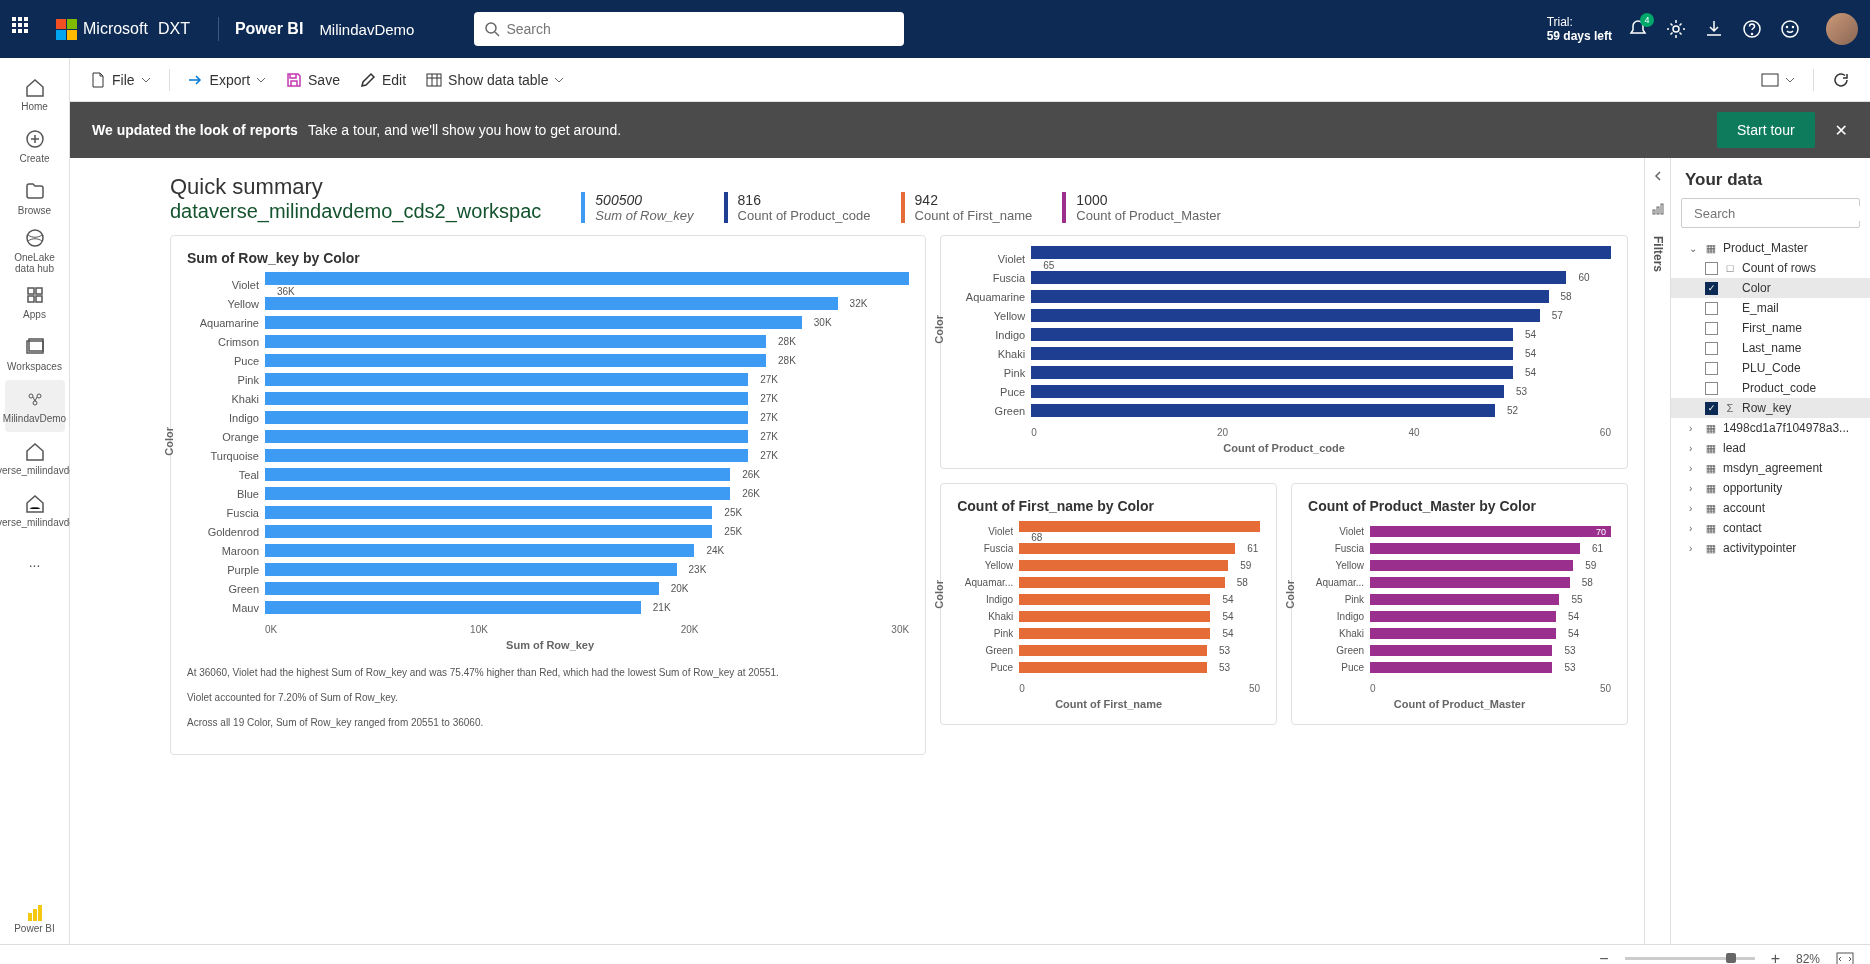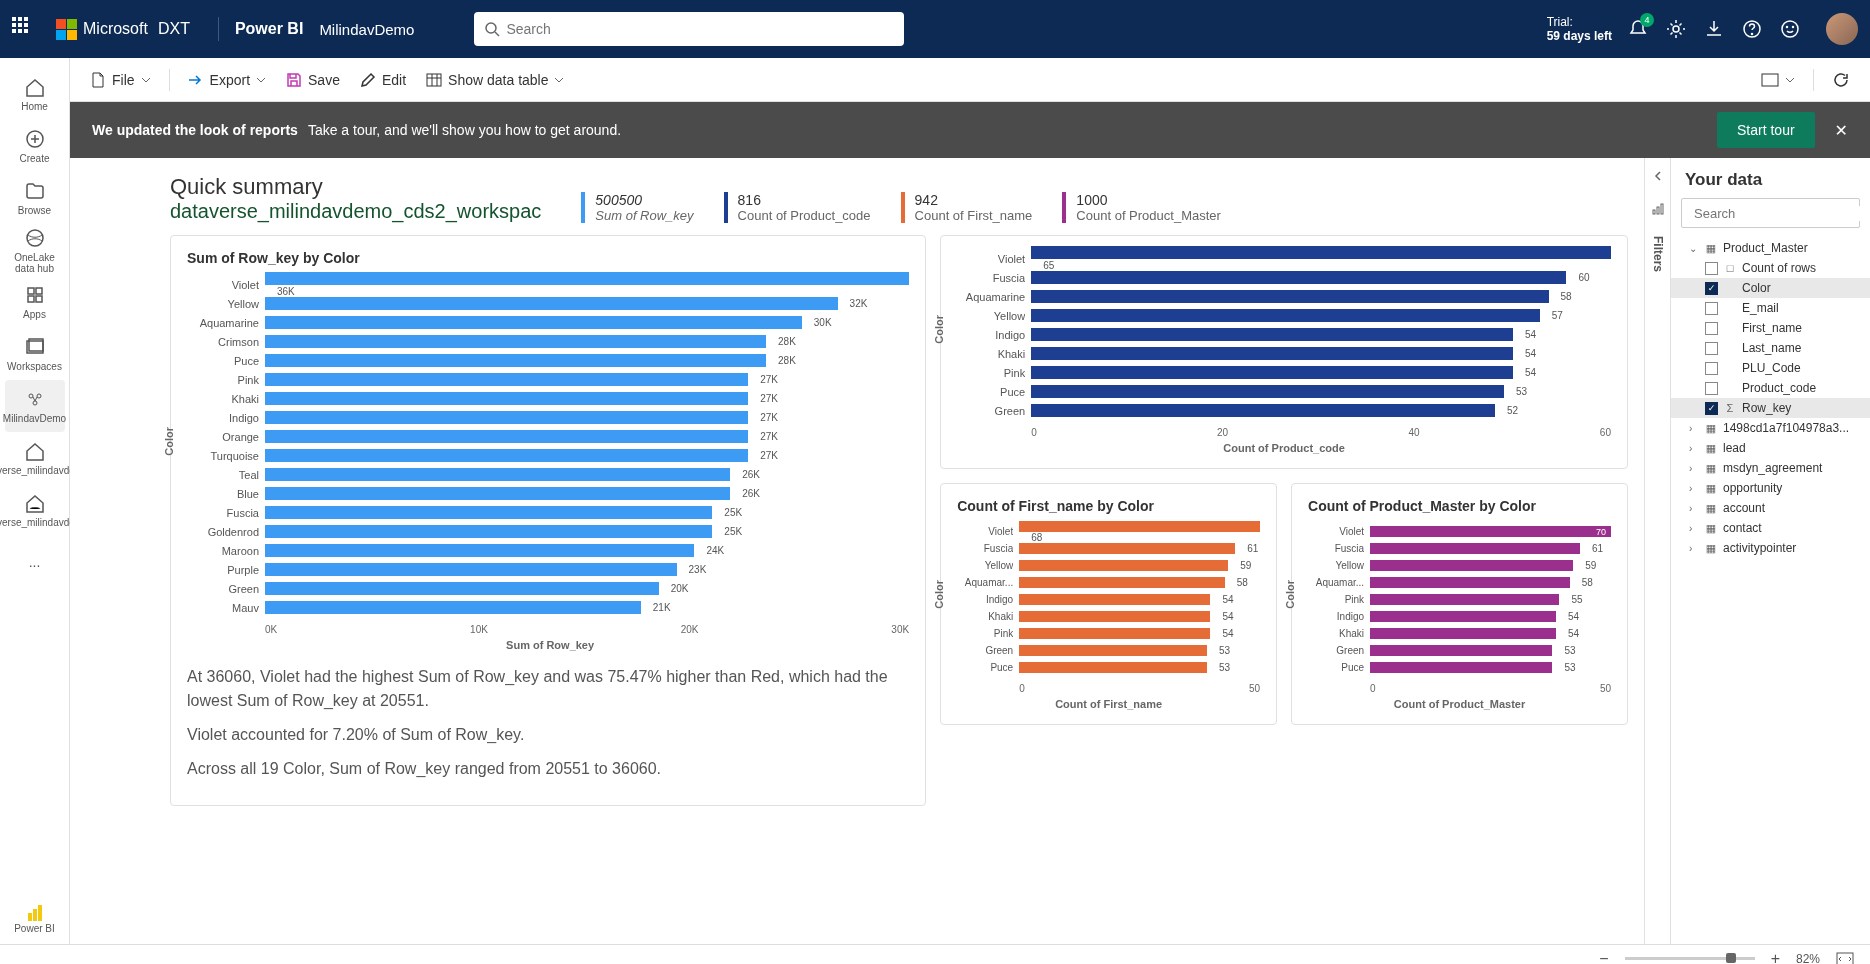--- a/index.html
+++ b/index.html
@@ -70,21 +70,21 @@
 .barrow.sm { height:15px; font-size:10px;}
 .barrow .cat { width:68px; text-align:right; color:#555; font-size:11px; white-space:nowrap; overflow:hidden; text-overflow:ellipsis;}
 .barrow.sm .cat { width:56px; font-size:10px;}
 .barrow .track { flex:1; position:relative;}
 .barrow .bar { height:13px; }
 .barrow.sm .bar { height:11px;}
 .barrow .val { font-size:10px; color:#555; margin-left:12px;}
 .xaxis { display:flex; justify-content:space-between; font-size:10px; color:#666; margin-top:6px; padding-left:74px;}
 .xaxis.sm { padding-left:62px;}
 .xlabel { text-align:center; font-size:11px; font-weight:600; color:#666; margin-top:2px;}
-.insights { font-size:16px; color:#555; line-height:1.5; margin-top:14px;}
+.insights { font-size:10px; color:#555; line-height:1.5; margin-top:14px;}
 .insights p { margin-bottom:10px;}
 
 .filters-tab { width:26px; border-left:1px solid #e0e0e0; display:flex; flex-direction:column; align-items:center; padding-top:12px; gap:20px;}
 .filters-tab .vlabel { writing-mode:vertical-rl; font-size:12px; font-weight:600; color:#555;}
 
 .datapane { width:200px; border-left:1px solid #e0e0e0; display:flex; flex-direction:column;}
 .datapane .dhead { padding:12px 14px 8px; font-size:17px; font-weight:600;}
 .datapane .dsearch { margin:0 10px 10px; border:1px solid #ccc; border-radius:2px; height:30px; display:flex; align-items:center; padding:0 8px; color:#888;}
 .datapane .dsearch input { border:none; outline:none; flex:1; font-size:13px; margin-left:4px;}
 .tree { font-size:12px; overflow-y:auto; flex:1;}

